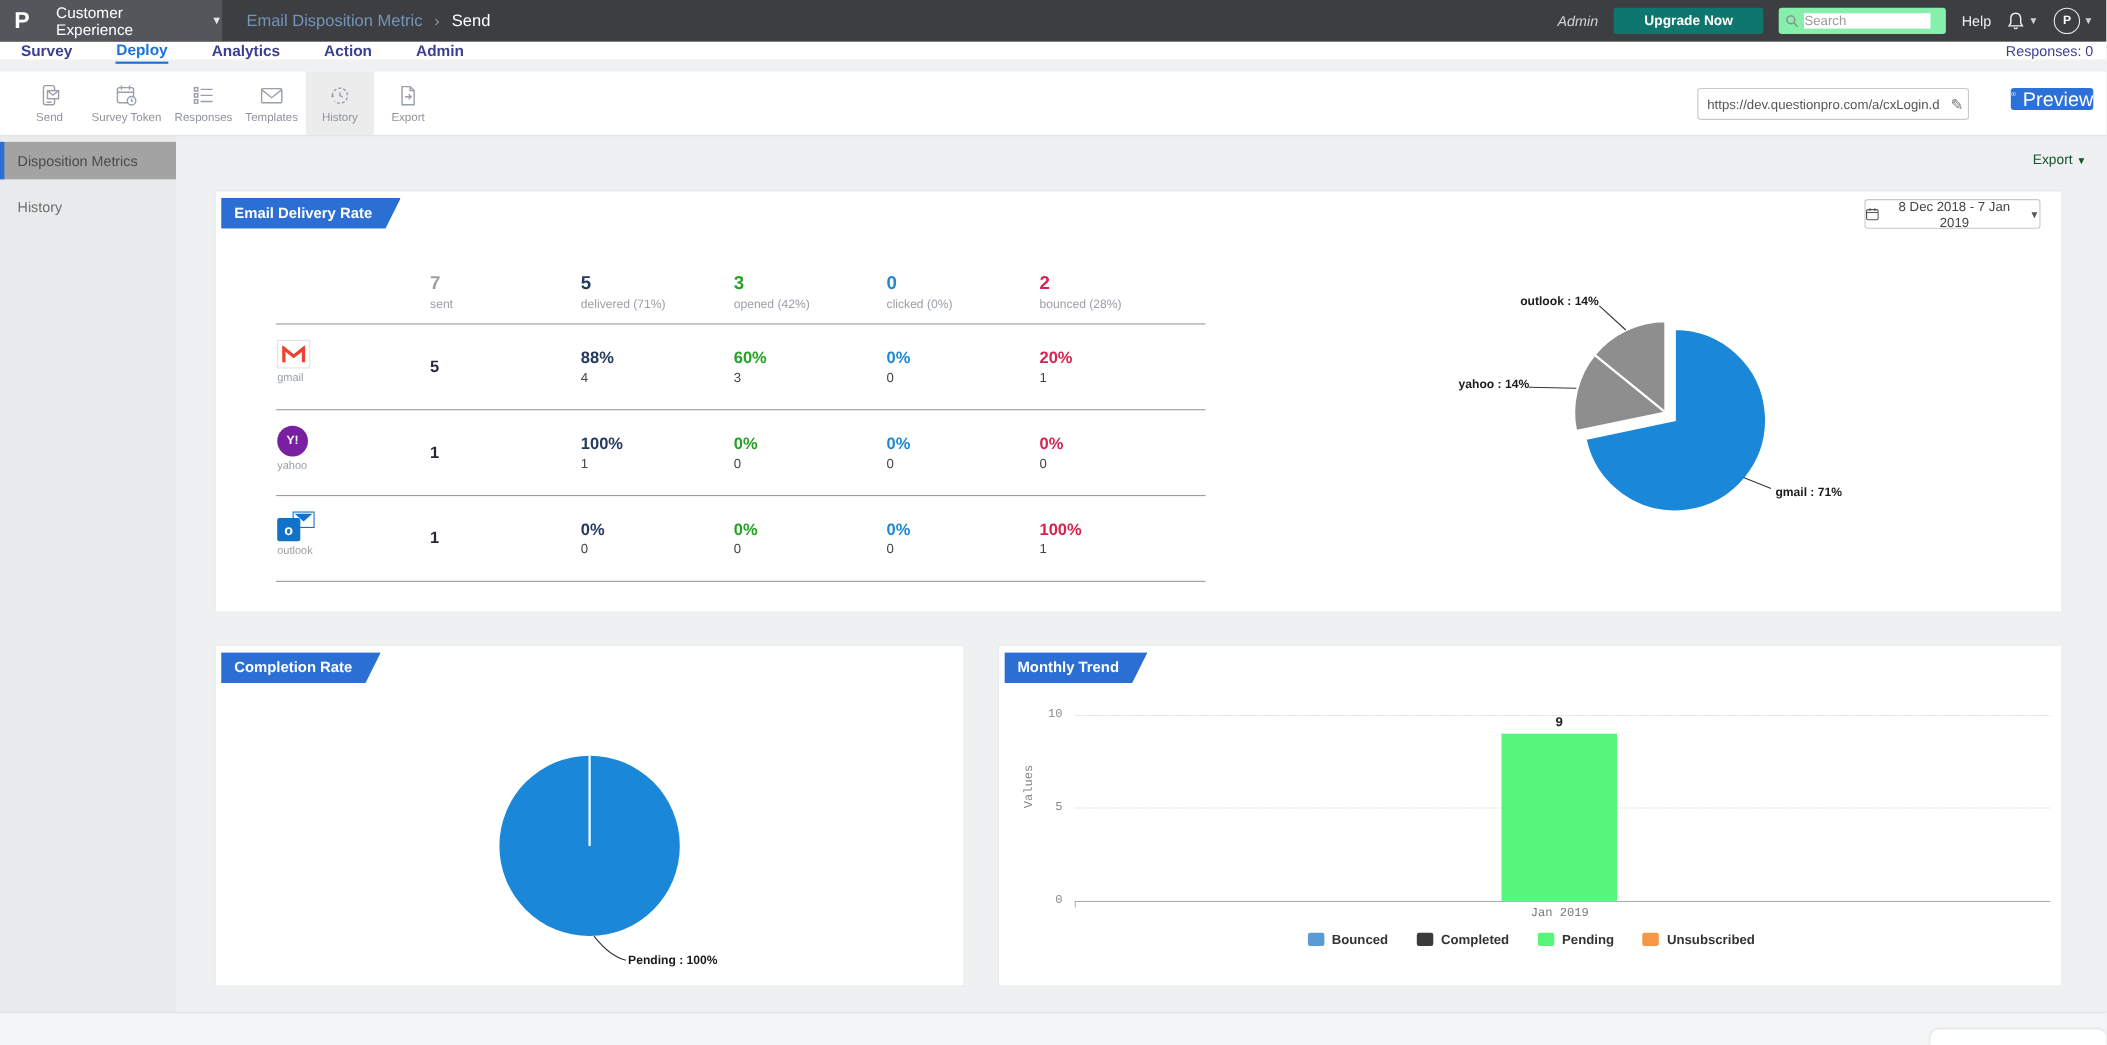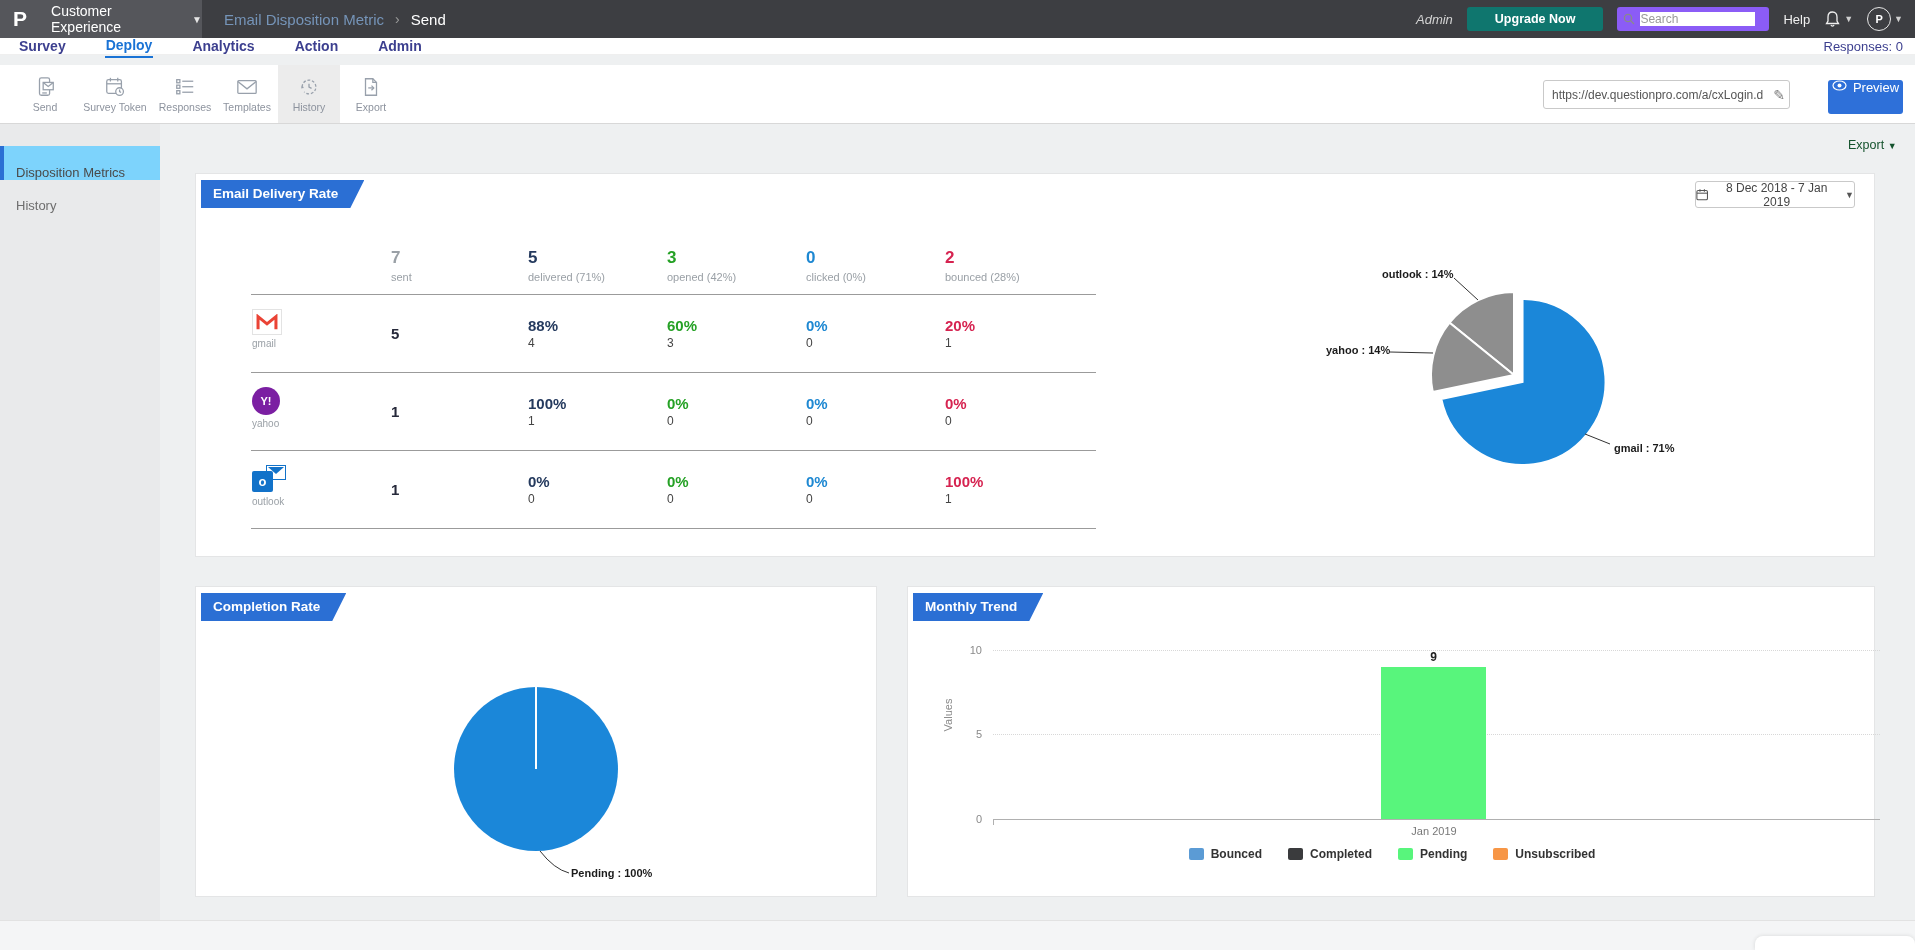--- a/index.html
+++ b/index.html
@@ -12,21 +12,21 @@
   .logo { color:#fff; font-size:21px; font-weight:bold; margin-left:13px; }
   .workspace { color:#fff; font-size:14px; margin-left:24px; }
   .brand .caret { color:#e6e6e6; font-size:10px; margin-left:12px; }
   .crumbs { margin-left:22px; font-size:15px; display:flex; align-items:center; }
   .crumb-parent { color:#7594b8; }
   .crumb-sep { color:#9a9a9a; margin:0 11px; font-size:14px; }
   .crumb-current { color:#ffffff; }
   .top-right { position:absolute; right:12px; top:0; height:38px; display:flex; align-items:center; gap:14px; }
   .admin-label { color:#d2d2d2; font-style:italic; font-size:13px; }
   .upgrade-btn { background:#0f766e; color:#fff; font-size:12.5px; font-weight:bold; border:none; border-radius:3px; padding:5px 28px; cursor:pointer; }
-  .searchbox { background:#8b5cf6; border-radius:3px; height:24px; width:152px; display:flex; align-items:center; padding:0 6px; gap:5px; }
+  .searchbox { background:#86efac; border-radius:3px; height:24px; width:152px; display:flex; align-items:center; padding:0 6px; gap:5px; }
   .searchbox input { border:none; outline:none; font-size:12px; width:115px; color:#444; }
   .searchbox input::placeholder { color:#9a9a9a; }
   .help-label { color:#f0f0f0; font-size:13px; }
   .icon-wrap { display:flex; align-items:center; gap:3px; }
   .tiny-caret { color:#cfcfcf; font-size:9px; }
   .avatar { width:24px; height:24px; border:1.5px solid #e8e8e8; border-radius:50%; color:#fff; font-size:11px; font-weight:bold; display:flex; align-items:center; justify-content:center; }
 
   
   .menubar { position:absolute; left:0; top:38px; width:1915px; height:17px; background:#fff; display:flex; align-items:center; padding-left:18px; border-bottom:1px solid #efefef; }
   .menu-item { font-size:14px; font-weight:bold; color:#3c3f8f; margin-right:38px; padding:3px 1px; cursor:pointer; }
@@ -36,26 +36,26 @@
   
   .toolbar { position:absolute; left:0; top:65px; width:1915px; height:59px; background:#fff; border-bottom:1px solid #d8d8d8; display:flex; align-items:stretch; padding-left:14px; }
   .tool-item { width:62px; display:flex; flex-direction:column; align-items:center; justify-content:center; gap:3px; cursor:pointer; }
   .tool-item.wide { width:78px; }
   .tool-item.active { background:#ececec; }
   .tool-item svg { stroke:#98a0ab; fill:none; stroke-width:1.4; }
   .tool-label { font-size:10.5px; color:#8d939e; white-space:nowrap; }
   .url-box { position:absolute; left:1543px; top:15px; width:247px; height:29px; border:1px solid #c9c9c9; border-radius:3px; background:#fff; display:flex; align-items:center; padding:0 4px 0 8px; }
   .url-box input { border:none; outline:none; flex:1; font-size:12px; color:#555; }
   .pencil-btn { border:none; background:none; color:#777; font-size:14px; cursor:pointer; }
-  .preview-btn { position:absolute; left:1828px; top:15px; width:75px; height:34px; background:#2e70d9; border:none; border-radius:3px; color:#fff; font-size:13px; display:flex; align-items:flex-start; justify-content:center; gap:6px; cursor:pointer; }
+  .preview-btn { position:absolute; left:1828px; top:15px; width:75px; height:20px; background:#2e70d9; border:none; border-radius:3px; color:#fff; font-size:18px; display:flex; align-items:flex-start; justify-content:center; gap:6px; cursor:pointer; }
 
   
   .sidebar { position:absolute; left:0; top:124px; width:160px; height:796px; background:#e9eaeb; }
   .side-item { height:34px; display:flex; align-items:center; font-size:13px; color:#6e6e6e; padding-left:16px; cursor:pointer; }
-  .side-item.active { background:#7dd3fc; border-left:4px solid #2b6fd4; padding-left:12px; color:#4a4a4a; margin-top:22px;align-items:flex-end; }
+  .side-item.active { background:#a3a3a3; border-left:4px solid #2b6fd4; padding-left:12px; color:#4a4a4a; margin-top:5px; }
   .side-item.plain { margin-top:8px; }
 
   
   .content { position:absolute; left:160px; top:124px; width:1755px; height:796px; background:#eef0f1; }
   .export-link { position:absolute; left:1688px; top:14px; font-size:12.5px; font-weight:normal; color:#14532d; cursor:pointer; }
   .card { position:absolute; background:#fff; border:1px solid #e4e5e6; }
   .card-delivery { left:35px; top:49px; width:1680px; height:384px; }
   .card-completion { left:35px; top:462px; width:682px; height:311px; }
   .card-trend { left:747px; top:462px; width:968px; height:311px; }
   .flag { position:absolute; left:5px; top:6px; background:#2b6fd4; color:#fff; font-size:13.5px; font-weight:bold; height:28px; line-height:28px; padding:0 26px 0 12px; clip-path:polygon(0 0,100% 0,calc(100% - 14px) 100%,0 100%); }
@@ -85,21 +85,21 @@
   .outlook-env:after { content:""; position:absolute; left:1px; top:1px; border-left:8px solid transparent; border-right:8px solid transparent; border-top:7px solid #1272c9; }
 
   
   .pie-delivery-svg { position:absolute; left:1100px; top:60px; }
   .pie-label { position:absolute; font-size:11px; font-weight:bold; color:#1b1b1b; white-space:nowrap; }
   .lbl-outlook{left:1186px; top:94px;} .lbl-yahoo{left:1130px; top:170px;} .lbl-gmail{left:1418px; top:268px;}
   .pie-completion-svg { position:absolute; left:230px; top:70px; }
   .lbl-pending { left:375px; top:280px; }
 
   
-  .plot { position:absolute; left:16px; top:0; width:968px; height:311px; }
+  .plot { position:absolute; left:0; top:0; width:968px; height:311px;font-family:Liberation Mono, monospace; }
   .gridline { position:absolute; left:69px; width:887px; border-top:1px dotted #d8d8d8; }
   .baseline { position:absolute; left:69px; width:887px; top:232px; border-top:1px solid #b0b0b0; }
   .origin-tick { position:absolute; left:69px; top:232px; width:1px; height:6px; background:#b0b0b0; }
   .ytick { position:absolute; left:20px; width:38px; text-align:right; font-size:11px; color:#8a8a8a; }
   .ylabel { position:absolute; left:8px; top:122px; font-size:11px; color:#8a8a8a; transform:rotate(-90deg); transform-origin:center; }
   .bar { position:absolute; }
   .bar-label { position:absolute; text-align:center; font-size:12px; font-weight:bold; color:#222; }
   .xlabel { position:absolute; left:460px; width:100px; text-align:center; top:238px; font-size:11px; color:#777; }
   .legend { position:absolute; left:0; width:968px; top:260px; display:flex; justify-content:center; gap:26px; }
   .legend-item { display:flex; align-items:center; gap:7px; font-size:12px; font-weight:bold; color:#333; cursor:pointer; }

